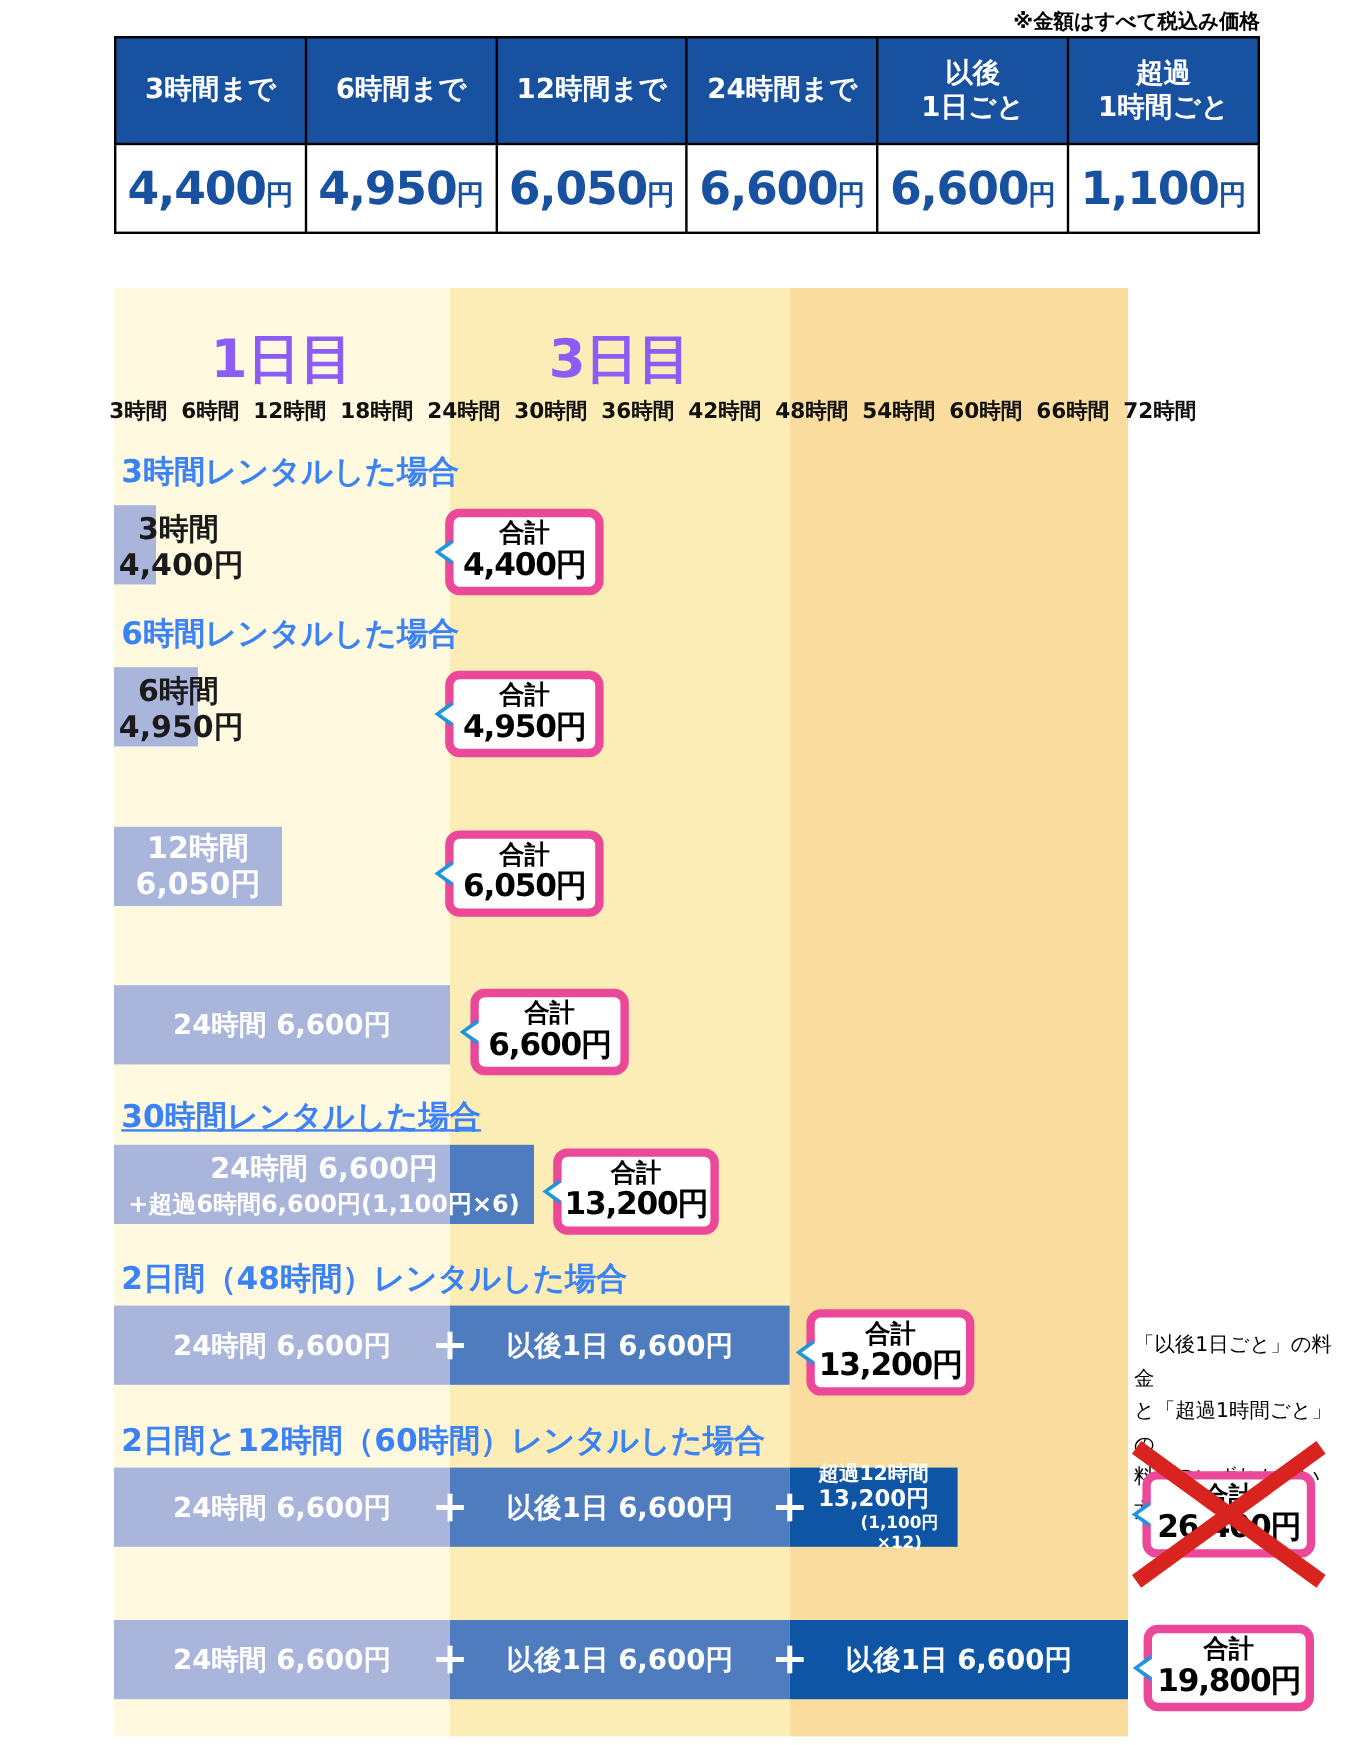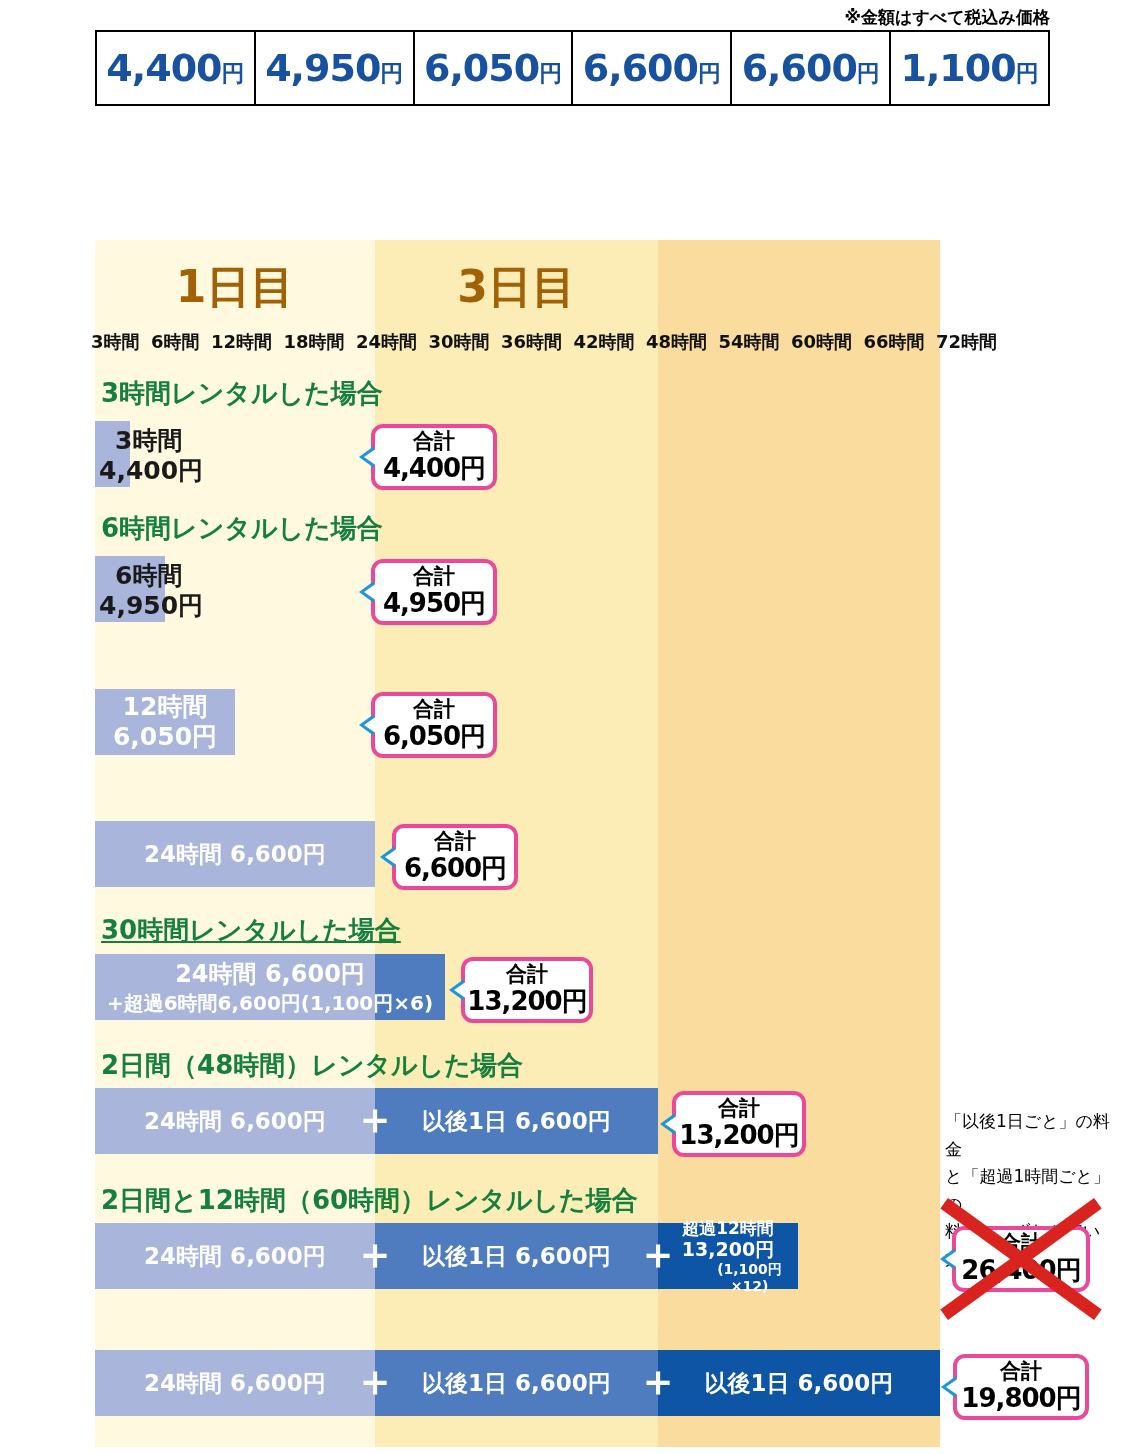--- a/index.html
+++ b/index.html
@@ -18,29 +18,29 @@
   .price-table td .unit{font-size:23px;letter-spacing:0;}
 
   
   .diagram{position:absolute;left:95px;top:240px;width:845px;height:1207px;}
   .col{position:absolute;top:0;height:100%;}
   .col1{left:0;width:280px;background:#FEF9DF;}
   .col2{left:280px;width:283px;background:#FCEDB7;}
   .col3{left:563px;width:282px;background:#FADD9E;}
 
   .day-labels{position:absolute;top:18px;left:0;width:845px;display:flex;}
-  .day-label{text-align:center;font-size:44px;font-weight:bold;color:#a16207;}
+  .day-label{text-align:center;font-size:44px;font-weight:bold;color:#8b5cf6;margin-top:12px;}
   .day-label:nth-child(1){width:280px;}
   .day-label:nth-child(2){width:283px;}
   .day-label:nth-child(3){width:228px;}
 
   .ticks{position:absolute;top:90px;left:-4px;width:906px;display:flex;justify-content:space-between;
          font-size:18px;font-weight:bold;color:#111;}
 
-  .case-title{position:absolute;left:6px;font-size:26px;font-weight:bold;color:#15803d;white-space:nowrap;z-index:2;}
+  .case-title{position:absolute;left:6px;font-size:26px;font-weight:bold;color:#3b82f6;white-space:nowrap;z-index:2;}
   .t1{top:136px;}.t2{top:271px;}.t3{top:404px;}.t4{top:540px;}
   .t5{top:673px;text-decoration:underline;}.t6{top:808px;}.t7{top:943px;}.t8{top:1072px;}
 
   .bar{position:absolute;left:0;height:66px;z-index:1;}
   .b1{top:181px;}.b2{top:316px;}.b3{top:449px;}.b4{top:581px;}
   .b5{top:714px;}.b6{top:848px;}.b7{top:983px;}.b8{top:1110px;}
 
   .seg{position:absolute;top:0;bottom:0;display:flex;flex-direction:column;justify-content:center;
        align-items:center;color:#fff;font-weight:bold;}
   .light{background:#A9B5DB;}
@@ -65,21 +65,21 @@
   .three-lines{line-height:1.2;text-align:center;}
   .three-lines .sl1{font-size:17px;}
   .three-lines .sl2{font-size:19px;}
   .three-lines .sl3{font-size:14px;margin-left:43px;}
 
   .plus{position:absolute;top:50%;transform:translate(-50%,-54%);color:#fff;font-size:42px;
         font-weight:bold;z-index:3;line-height:1;}
   .p1{left:280px;}.p2{left:563px;}
 
   
-  .bubble{position:absolute;background:#fff;border:4px solid #ec4899;border-radius:12px;width:118px;
+  .bubble{position:absolute;background:#fff;border:7px solid #ec4899;border-radius:12px;width:118px;
           height:58px;display:flex;flex-direction:column;justify-content:center;align-items:center;
           font-weight:bold;color:#000;z-index:4;}
   .bubble::before{content:"";position:absolute;left:-16px;top:50%;transform:translateY(-50%);
           border-top:11px solid transparent;border-bottom:11px solid transparent;border-right:15px solid #1F96DC;}
   .bubble::after{content:"";position:absolute;left:-11px;top:50%;transform:translateY(-50%);
           border-top:9px solid transparent;border-bottom:9px solid transparent;border-right:13px solid #fff;}
   .bubble .b-label{font-size:21px;line-height:1.1;}
   .bubble .b-value{font-size:26px;line-height:1.2;letter-spacing:-1px;}
   .bb1{left:276px;top:184px;}
   .bb2{left:276px;top:319px;}
@@ -99,20 +99,30 @@
 </style>
 </head>
 <body>
 
 <div class="page">
 
   <div class="tax-note">※金額はすべて税込み価格</div>
 
   <table class="price-table">
     <tbody>
+        <tr>
+      <th>3時間まで</th>
+      <th>6時間まで</th>
+      <th>12時間まで</th>
+      <th>24時間まで</th>
+      <th>以後
+1日ごと</th>
+      <th>超過
+1時間ごと</th>
+    </tr>
     <tr>
       <td><span>4,400</span><span class="unit">円</span></td>
       <td><span>4,950</span><span class="unit">円</span></td>
       <td><span>6,050</span><span class="unit">円</span></td>
       <td><span>6,600</span><span class="unit">円</span></td>
       <td><span>6,600</span><span class="unit">円</span></td>
       <td><span>1,100</span><span class="unit">円</span></td>
     </tr>
   </tbody>
     </table>

